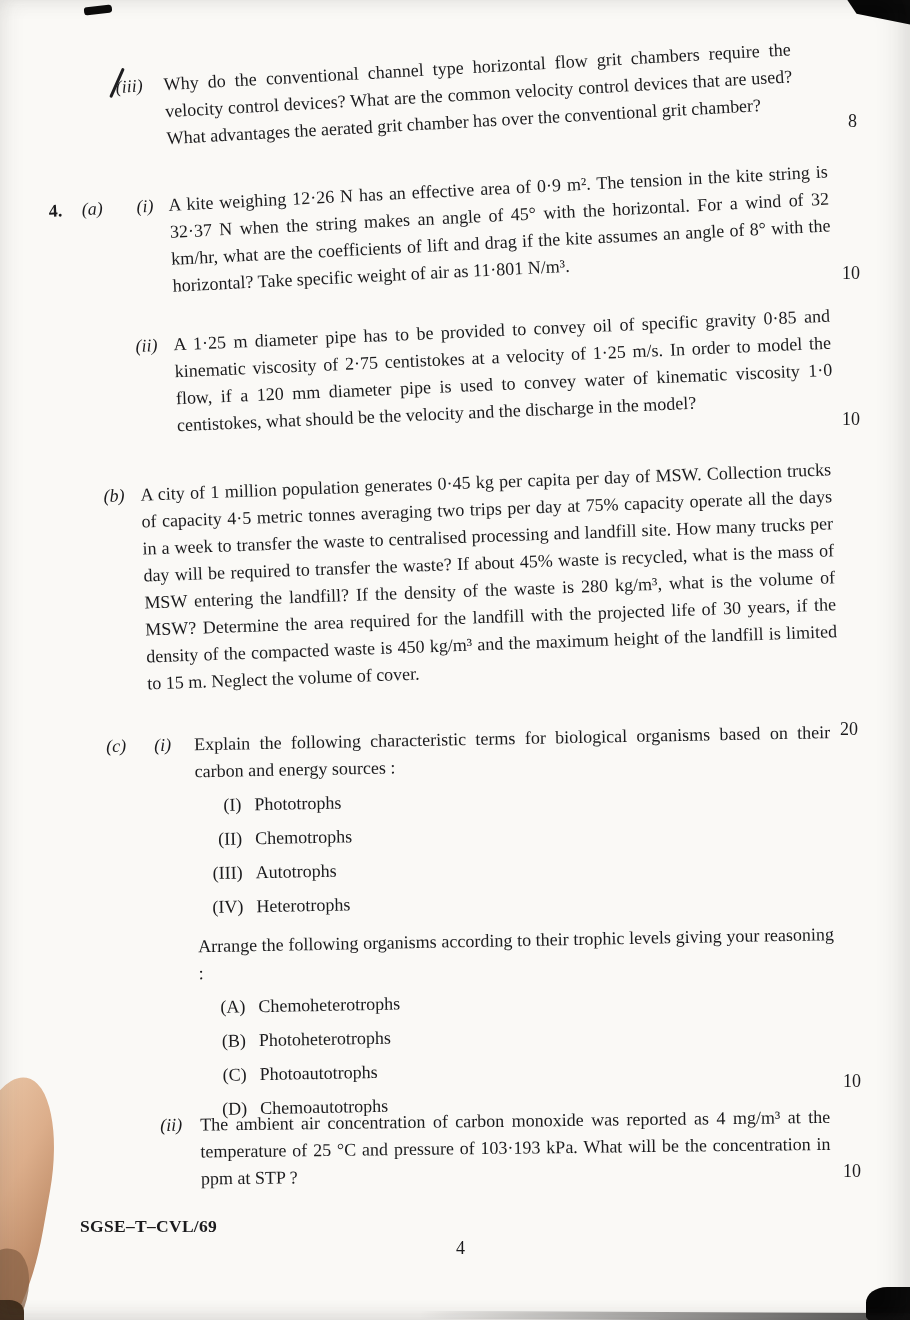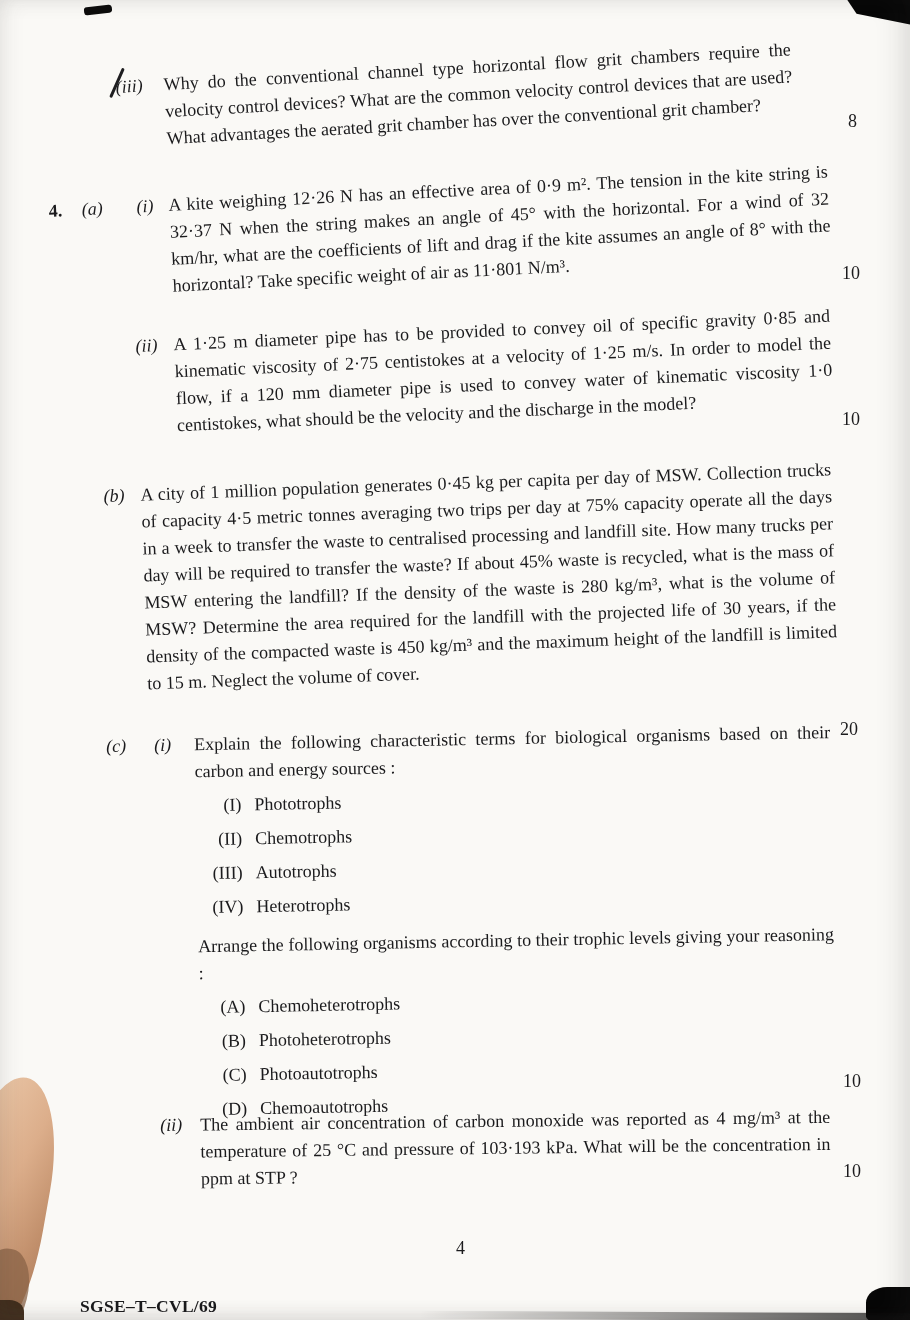--- a/index.html
+++ b/index.html
@@ -14,21 +14,21 @@
   .q{position:absolute;font-size:18px;line-height:27px;}
   .q p{margin:0;text-align:justify;}
   .lbl{position:absolute;top:0;left:0;white-space:nowrap;}
   .italic{font-style:italic;}
   .bold{font-weight:bold;}
   .marks{position:absolute;font-size:18px;line-height:22px;}
   .row{display:flex;margin-top:7px;}
   .row .rl{width:46px;text-align:right;padding-right:13px;flex:none;white-space:nowrap;}
   .intro{margin-bottom:6px !important;}
   .middle{margin:12px 0 6px 0 !important;}
-  .footer-code{position:absolute;left:80px;top:1296px;font-size:17.5px;font-weight:bold;letter-spacing:0.3px;}
+  .footer-code{position:absolute;left:80px;top:1216px;font-size:17.5px;font-weight:bold;letter-spacing:0.3px;}
   .footer-page{position:absolute;left:456px;top:1238px;font-size:18px;}
   
   .art{position:absolute;pointer-events:none;}
   .art-top-left{left:84px;top:6px;width:28px;height:8px;background:#0d0d0d;border-radius:3px;transform:rotate(-7deg);}
   .art-top-right{left:846px;top:-2px;width:66px;height:27px;background:#070707;clip-path:polygon(0 0,100% 0,100% 100%,16% 58%);}
   .art-bottom-right{left:866px;top:1287px;width:46px;height:34px;background:#070707;border-radius:46% 0 0 14%;}
   .art-bottom-edge{left:420px;top:1312px;width:492px;height:8px;border-radius:4px;
     background:linear-gradient(to right, rgba(10,10,10,0), rgba(10,10,10,0.72));transform:rotate(0.25deg);}
   .finger-base{left:-36px;top:1076px;width:82px;height:268px;transform:rotate(10deg);
     background:linear-gradient(110deg,#eccaab 0%,#dcae8b 45%,#c2906c 75%,#a9795a 100%);

